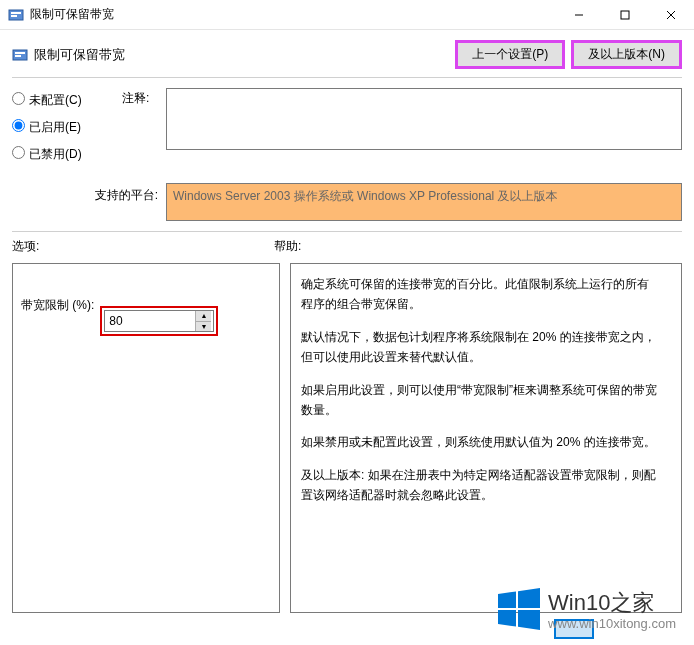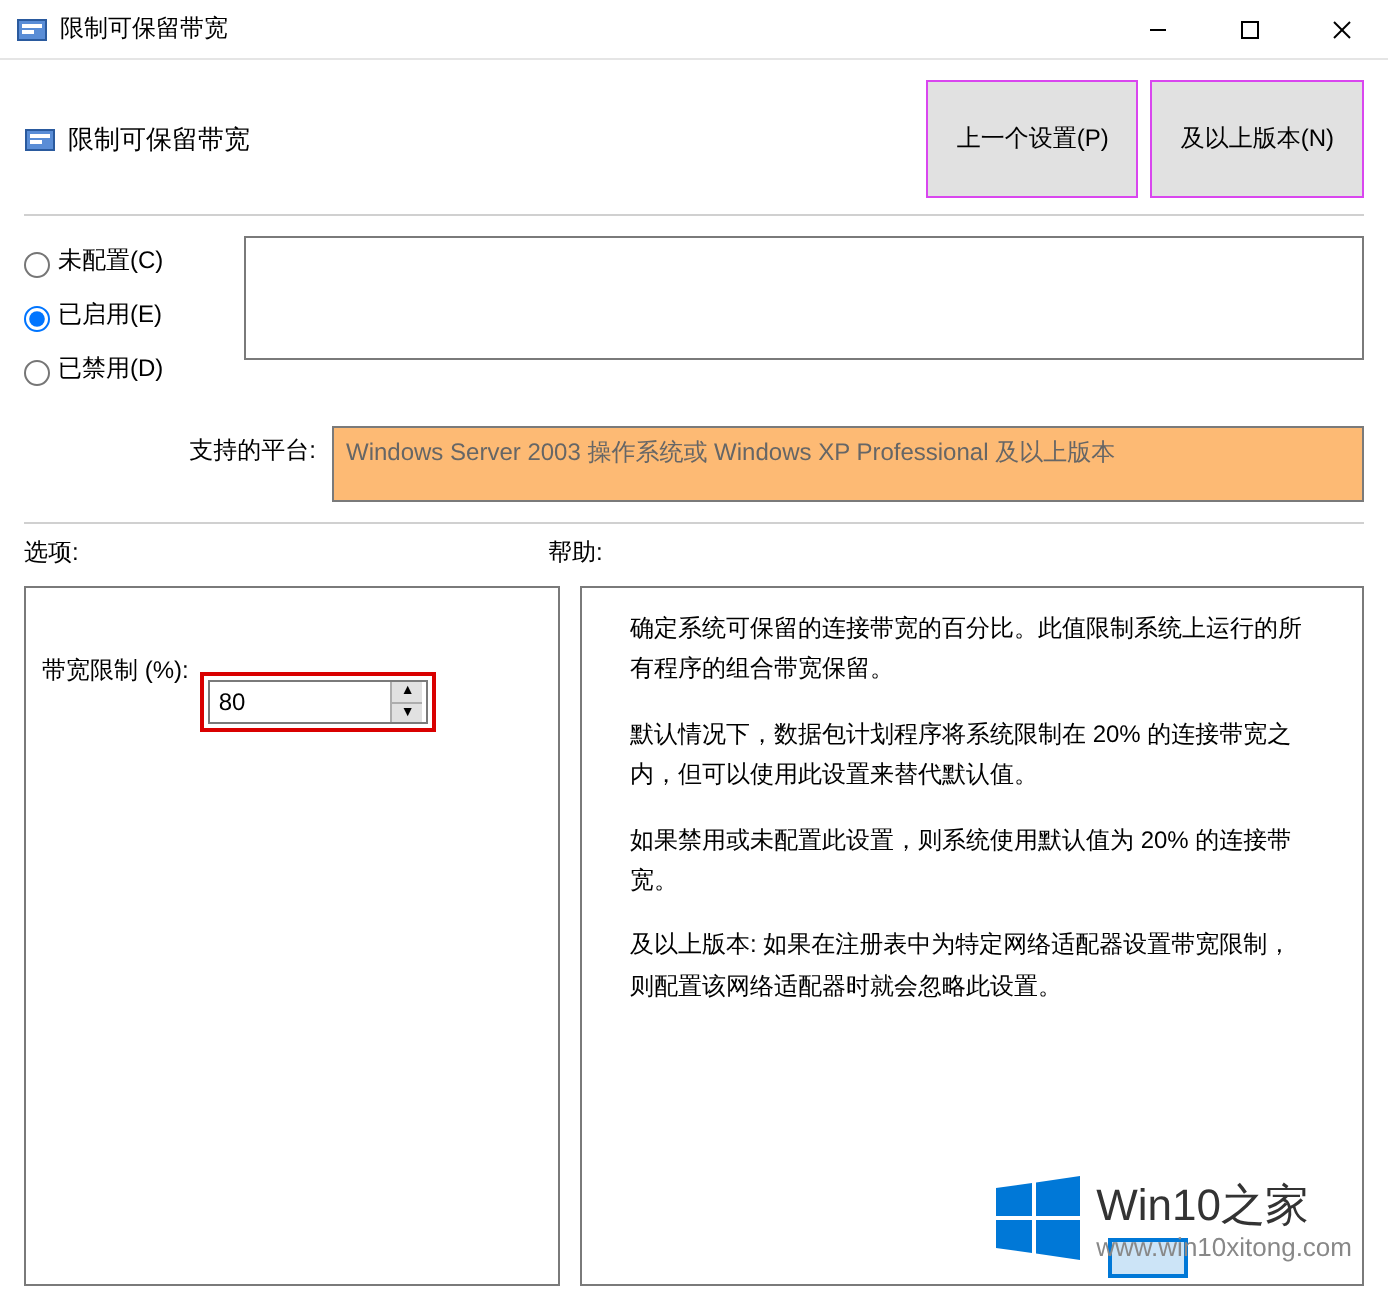--- a/index.html
+++ b/index.html
@@ -37,37 +37,37 @@
   .header2 {
     display: flex;
     align-items: center;
     padding: 10px 12px 8px 12px;
   }
   .header2 .app-icon { width:16px; height:16px; margin-right:6px; }
   .header2 .htitle { flex:1; font-size:13px; }
   .navbtns { display:flex; gap:6px; }
   .btn {
     background:#e1e1e1;
-    border:1px solid #d946ef;
-    padding:20px 14px;
+    border:3px solid #d946ef;
+    padding:3px 14px;
     font-size:12px;
     font-family: inherit;
   }
   .sep { border-top:1px solid #d0d0d0; margin:0 12px; }
   .top-area {
     display:flex;
     padding: 10px 12px 6px 12px;
     gap: 10px;
   }
   .radio-col {
     width: 100px;
     padding-top: 4px;
   }
   .radio-row {
-    display:flex; align-items:flex-end;
+    display:flex; align-items:flex-start;
     margin-bottom: 10px;
     gap:4px;
   }
   .radio-row input { margin:0; }
   .note-col {
     flex:1;
     display:flex;
     gap:8px;
   }
   .note-col .lbl { width:36px; padding-top:2px; }
@@ -146,21 +146,21 @@
     display:flex; align-items:center; justify-content:center;
     font-size:7px;
     border-bottom:1px solid #adadad;
   }
   .spinbtn:last-child { border-bottom:none; }
   .help-panel {
     flex:1;
     height:350px;
     border:1px solid #7a7a7a;
     background:#fff;
-    padding:10px 24px 10px 24px;
+    padding:10px 24px 10px 10px;
     overflow-y:scroll;
     line-height:1.7;
     position:relative;
   }
   .help-panel p { margin:0 0 12px 0; }
   .watermark {
     position:absolute;
     right:18px;
     bottom:14px;
     display:flex;
@@ -265,20 +265,21 @@
     <div class="radio-row">
       <input type="radio" name="state" checked="" style="">
       <label><span>已启用(E)</span></label>
     </div>
     <div class="radio-row">
       <input type="radio" name="state" style="">
       <label><span>已禁用(D)</span></label>
     </div>
   </div>
   <div class="note-col">
+    <div class="lbl">注释:</div>
     <div class="note-box"></div>
   </div>
 </div>
 
 <div class="platform-row">
   <div class="lbl">支持的平台:</div>
   <div class="platform-box">
     <span>Windows Server 2003 操作系统或 Windows XP Professional 及以上版本</span>
   </div>
 </div>
@@ -302,20 +303,21 @@
             <div class="spinbtn">▼</div>
           </div>
         </div>
       </div>
     </div>
   </div>
 
   <div class="help-panel">
     <p>确定系统可保留的连接带宽的百分比。此值限制系统上运行的所有程序的组合带宽保留。</p>
     <p>默认情况下，数据包计划程序将系统限制在 20% 的连接带宽之内，但可以使用此设置来替代默认值。</p>
+    <p>如果启用此设置，则可以使用“带宽限制”框来调整系统可保留的带宽数量。</p>
     <p>如果禁用或未配置此设置，则系统使用默认值为 20% 的连接带宽。</p>
     <p>及以上版本: 如果在注册表中为特定网络适配器设置带宽限制，则配置该网络适配器时就会忽略此设置。</p>
   </div>
 </div>
 
 <div class="footer">
   <div class="btnfrag"></div>
 </div>
 
 <div class="watermark">

